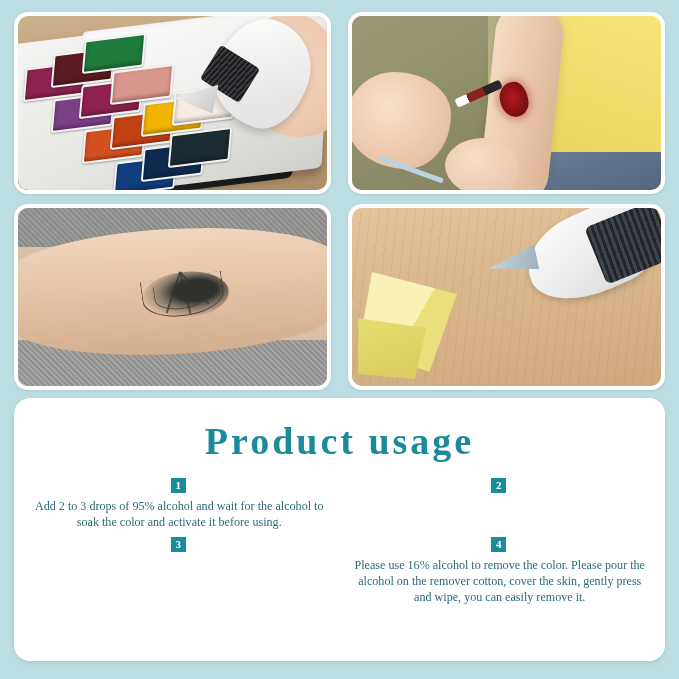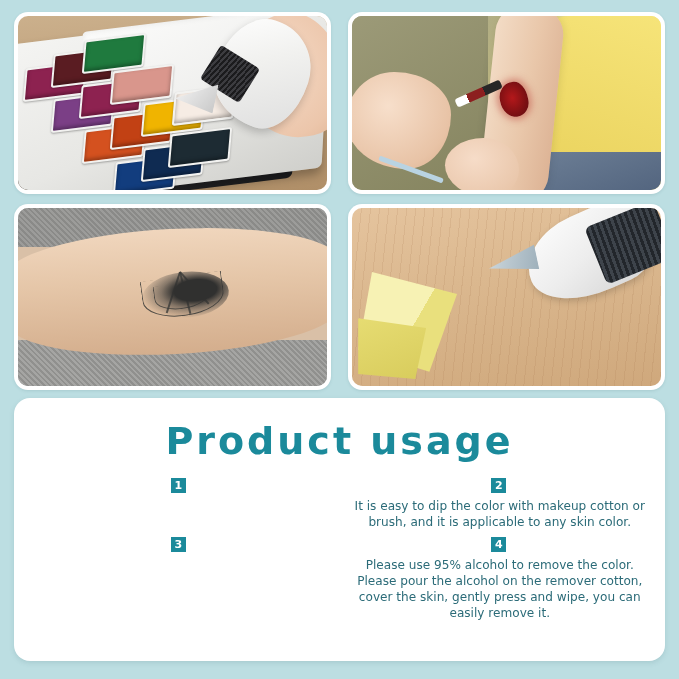--- a/index.html
+++ b/index.html
@@ -2,21 +2,21 @@
 <html><head>
 <meta charset="utf-8">
 <style>
   html,body{margin:0;padding:0;}
   body{
     width:679px;height:679px;
     background:#bcdee2;
     font-family:"DejaVu Sans","Liberation Sans",sans-serif;
     overflow:hidden;
   }
-  .page{position:relative;width:679px;height:679px;box-sizing:border-box;}
+  .page{position:relative;width:679px;height:679px;box-sizing:border-box;font-family:Liberation Serif, serif;}
 
   
   .photo-grid{
     position:absolute;left:14px;top:12px;width:651px;height:378px;
     display:grid;grid-template-columns:1fr 1fr;grid-template-rows:182px 186px;
     column-gap:17px;row-gap:10px;
   }
   .photo-card{
     background:#ffffff;border-radius:14px;padding:4px;box-sizing:border-box;
     box-shadow:0 1px 3px rgba(80,120,130,.18);
@@ -282,41 +282,41 @@
   <div class="usage-card">
     <div class="usage-title">Product usage</div>
 
     <div class="steps">
 
       <div class="step s1">
         <div class="badge">
           <span class="ghost"></span>
           <span class="fill">1</span>
         </div>
+        <p class="step-text">Add 2 to 3 drops of 95% alcohol and wait for the alcohol to soak the color and activate it before using.</p>
       </div>
 
       <div class="step s2">
         <div class="badge">
           <span class="ghost"></span>
           <span class="fill">2</span>
         </div>
-        <p class="step-text">It is easy to dip the color with makeup cotton or brush, and it is applicable to any skin color.</p>
       </div>
 
       <div class="step s3">
         <div class="badge">
           <span class="ghost"></span>
           <span class="fill">3</span>
         </div>
       </div>
 
       <div class="step s4">
         <div class="badge">
           <span class="ghost"></span>
           <span class="fill">4</span>
         </div>
-        <p class="step-text">Please use 95% alcohol to remove the color. Please pour the alcohol on the remover cotton, cover the skin, gently press and wipe, you can easily remove it.</p>
+        <p class="step-text">Please use 16% alcohol to remove the color. Please pour the alcohol on the remover cotton, cover the skin, gently press and wipe, you can easily remove it.</p>
       </div>
 
     </div>
   </div>
 
 </div>
 
 </body></html>

